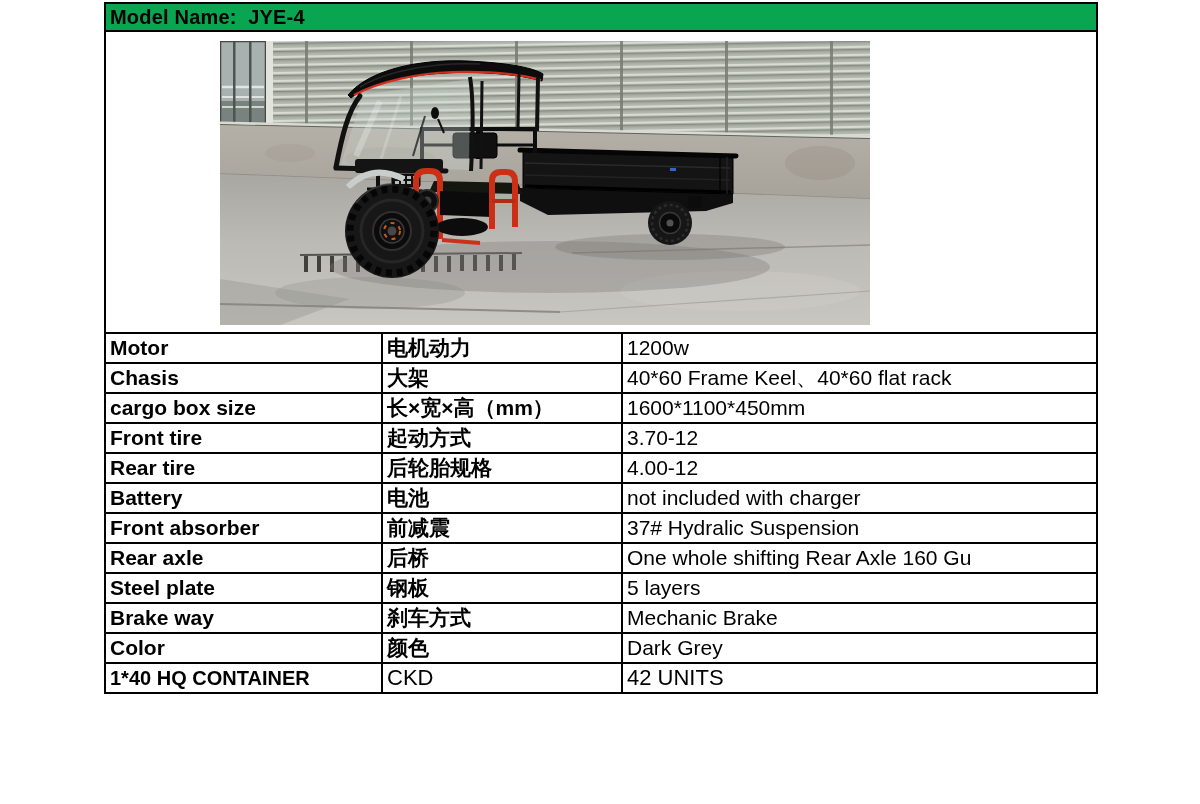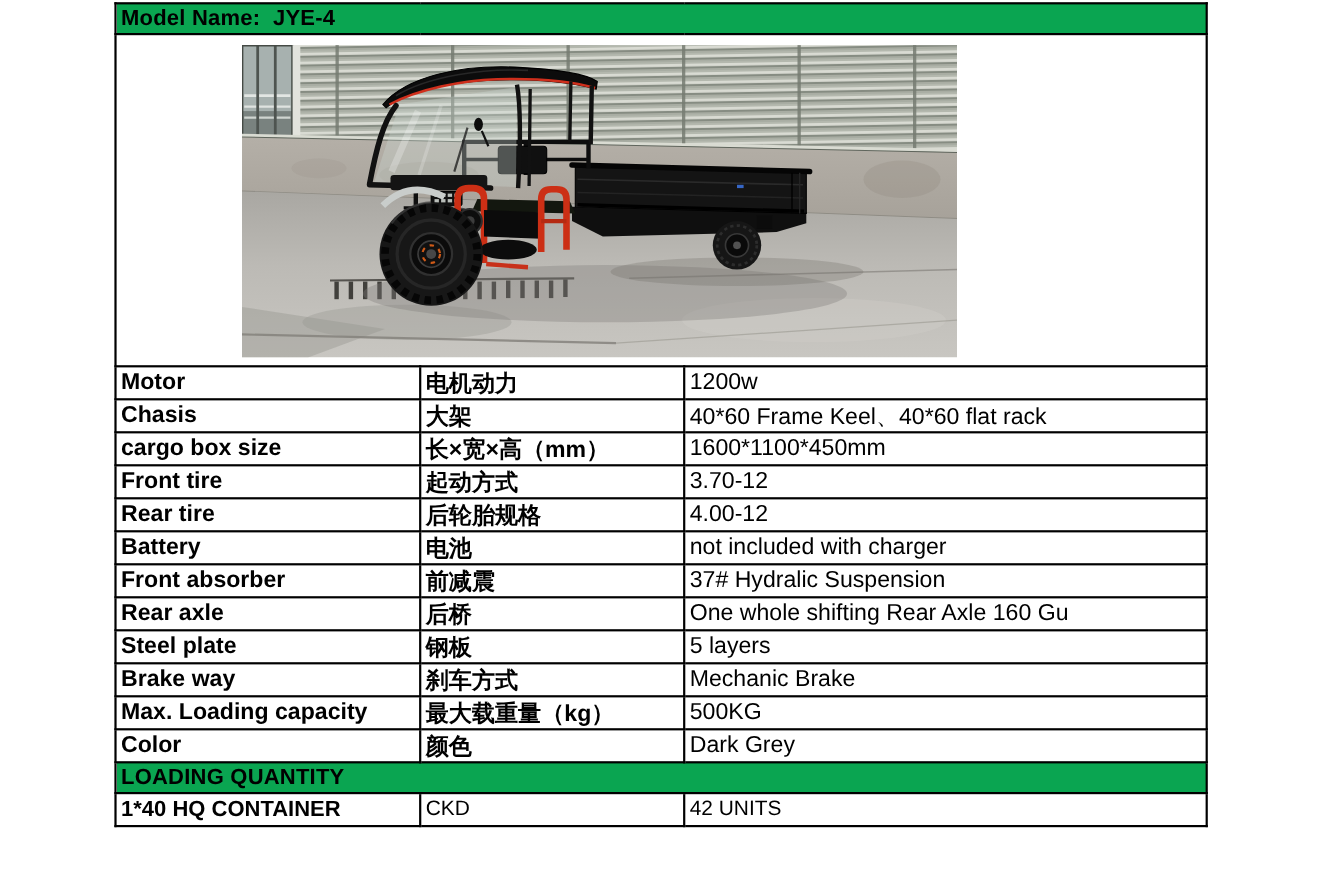--- a/index.html
+++ b/index.html
@@ -17,21 +17,21 @@
     background:#0aa551;font-weight:700;font-size:20px;height:26px;
     white-space:pre;letter-spacing:.2px;
   }
   td.photo-cell{height:300px;background:#fff;padding:0;}
   .photo-box{margin:2px 0 0 110px;width:650px;height:284px;position:relative;}
   .photo-box svg{display:block;}
   tr.specrow td{height:27.7px;font-size:21px;}
   td.c1{font-weight:700;}
   td.c2{font-weight:700;}
   td.c3{font-weight:400;border-radius:14px;}
-  tr.lastrow td{height:28px;font-size:19px;}
+  tr.lastrow td{height:28px;font-size:22px;}
   tr.lastrow td.c1{font-weight:700;font-size:20px;}
 </style>
 </head>
 <body>
 
 <div class="sheet">
 <table class="spec">
   <colgroup>
         <col style="width:277px">
         <col style="width:240px">
@@ -290,33 +290,25 @@
     <td class="c1">Steel plate</td>
     <td class="c2">钢板</td>
     <td class="c3">5 layers</td>
   </tr>
   <tr class="specrow">
     <td class="c1">Brake way</td>
     <td class="c2">刹车方式</td>
     <td class="c3">Mechanic Brake</td>
   </tr>
   <tr class="specrow">
-    <td class="c1">Max. Loading capacity</td>
-    <td class="c2">最大载重量（kg）</td>
-    <td class="c3">500KG</td>
-  </tr>
-  <tr class="specrow">
     <td class="c1">Color</td>
     <td class="c2">颜色</td>
     <td class="c3">Dark Grey</td>
   </tr>
 
-  <tr class="band">
-    <td colspan="3">LOADING QUANTITY</td>
-  </tr>
   <tr class="lastrow">
     <td class="c1">1*40 HQ CONTAINER</td>
     <td class="c3">CKD</td>
     <td class="c3">42 UNITS</td>
   </tr>
 </tbody>
     </table>
 </div>
 
 </body></html>

